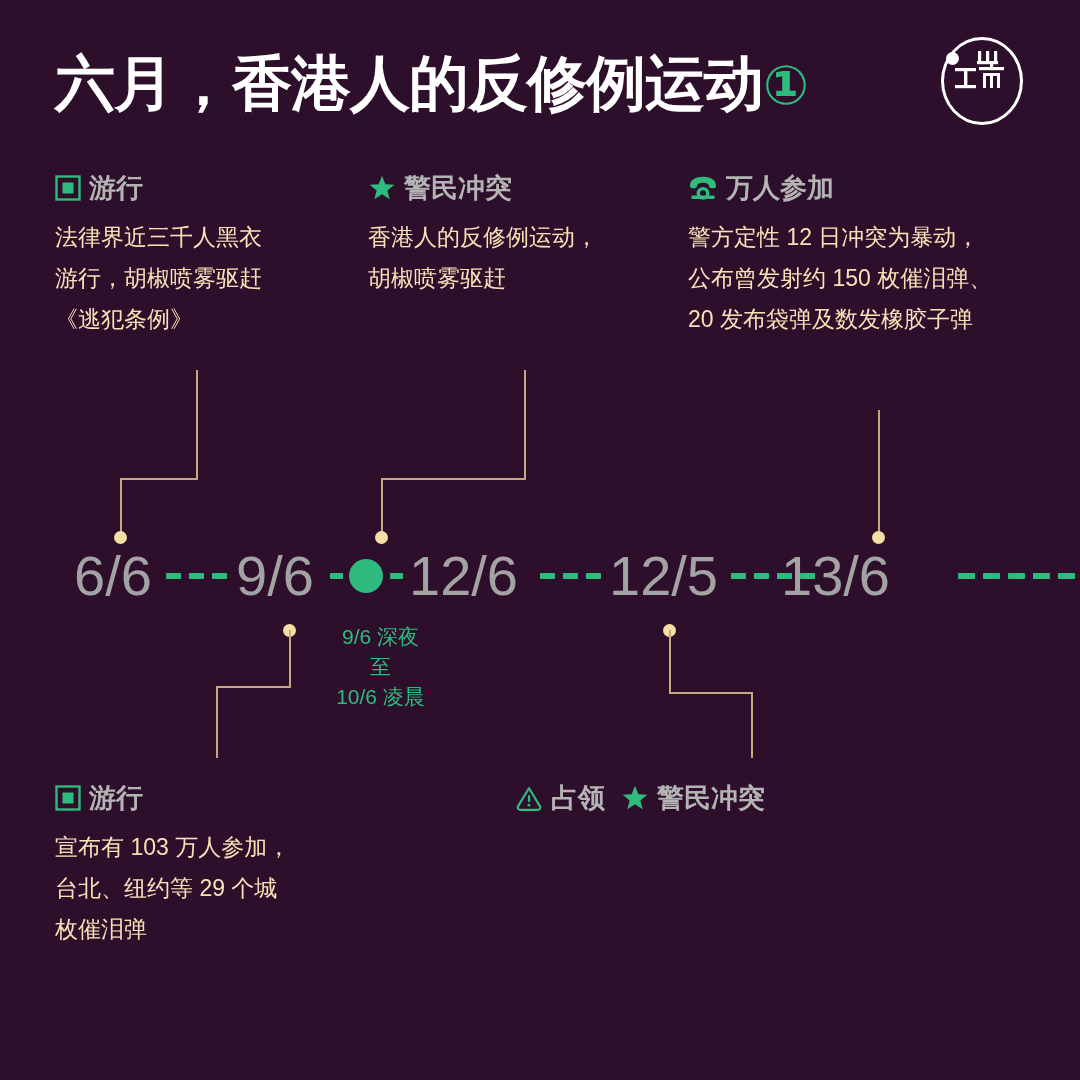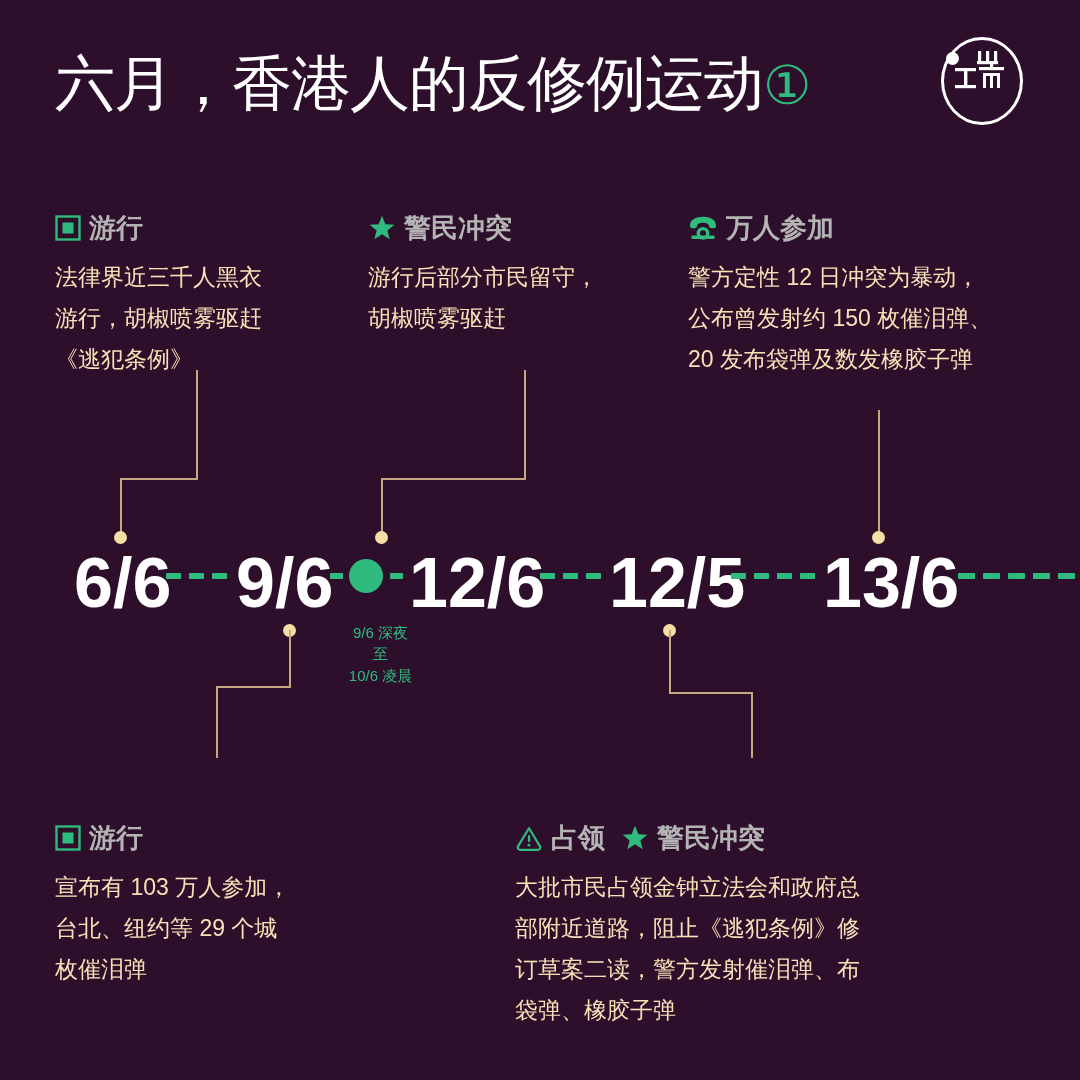--- a/index.html
+++ b/index.html
@@ -9,72 +9,72 @@
     font-family:"Liberation Sans","DejaVu Sans",sans-serif;
     overflow:hidden;
     position:relative;
   }
   .stage{position:absolute;inset:0;}
 
   
   .header{position:absolute;left:0;top:0;width:1080px;height:150px;}
   .title{
     position:absolute;left:55px;top:44px;
-    font-size:60px;font-weight:normal;color:#ffffff;
+    font-size:60px;font-weight:bold;color:#ffffff;
     letter-spacing:-1px;white-space:nowrap;
     font-family:"Liberation Sans","DejaVu Sans",sans-serif;
   }
   .title .circled{color:#2fba7e;font-size:54px;}
 
   .logo{position:absolute;left:938px;top:33px;width:90px;height:96px;}
   .logo .ring{
     position:absolute;left:3px;top:4px;width:82px;height:88px;
     border:3px solid #ffffff;border-radius:50%;
     box-sizing:border-box;
   }
   .logo .dot{
     position:absolute;left:8px;top:19px;width:13px;height:13px;
     background:#ffffff;border-radius:50%;
   }
   .logo .mark{
     position:absolute;left:15px;top:16px;width:56px;height:50px;
   }
 
   
-  .card{position:absolute;margin-top:40px;}
+  .card{position:absolute;}
   .tagrow{display:flex;align-items:center;gap:9px;margin-bottom:14px;height:30px;}
   .tag{display:flex;align-items:center;gap:8px;}
   .tag-label{
     font-size:27px;font-weight:bold;color:#b4b4b4;
     white-space:nowrap;line-height:1;
   }
   .ico{display:inline-block;flex:0 0 auto;line-height:0;}
   .body{
     font-size:23px;color:#f7e2b8;line-height:1.78;
     font-weight:400;
   }
   .body .ln{display:block;white-space:pre;}
 
   
   .tl{position:absolute;left:0;top:548px;width:1080px;height:76px;}
   .tl-date{
     position:absolute;top:0;
-    font-size:70px;font-weight:bold;color:#ffffff;
+    font-size:56px;font-weight:normal;color:#a3a3a3;
     line-height:1;white-space:nowrap;
   }
   .dash{
     position:absolute;height:6px;background:#2fba7e;top:25px;border-radius:1px;
   }
   .tl-marker{
     position:absolute;width:34px;height:34px;border-radius:50%;
     background:#2fba7e;top:11px;
   }
   .tl-note{
     position:absolute;top:74px;
-    font-size:15px;color:#2fba7e;line-height:1.42;text-align:center;
+    font-size:21px;color:#2fba7e;line-height:1.42;text-align:center;
     white-space:pre;
   }
 
   
   .conn{position:absolute;background:#c8a882;}
   .conn.v{width:2px;}
   .conn.h{height:2px;}
   .cdot{position:absolute;width:13px;height:13px;border-radius:50%;background:#f6dfa4;}
 </style>
 </head>
@@ -132,21 +132,21 @@
       <div class="tag">
         <span class="ico">
           <svg width="28" height="28" viewBox="0 0 24 24">
               <polygon points="12,1.6 14.9,8.8 22.6,9.2 16.6,14.1 18.6,21.6 12,17.3 5.4,21.6 7.4,14.1 1.4,9.2 9.1,8.8" fill="#2fba7e"></polygon>
             </svg>
         </span>
         <span class="tag-label">警民冲突</span>
       </div>
     </div>
     <div class="body">
-      <span class="ln">游行后部分市民留守，</span>
+      <span class="ln">香港人的反修例运动，</span>
       <span class="ln">胡椒喷雾驱赶</span>
     </div>
   </div>
 
   <div class="card" style="left:688px;top:173px;width:400px;">
     <div class="tagrow">
       <div class="tag">
         <span class="ico">
           <svg width="30" height="26" viewBox="0 0 30 26">
             <path d="M15 1.8C7.9 1.8 2 5.2 2 10.4c0 1.6.7 2.8 2.0 2.8h3.0c1.3 0 2.0-.9 2.0-2.2 0-2.0 1.9-3.3 6.0-3.3s6.0 1.3 6.0 3.3c0 1.3.7 2.2 2.0 2.2h3.0c1.3 0 2.0-1.2 2.0-2.8C28 5.2 22.1 1.8 15 1.8Z" fill="#2fba7e"></path>
@@ -199,21 +199,21 @@
     <div class="dash" style="left:540px;width:15px;"></div>
     <div class="dash" style="left:563px;width:15px;"></div>
     <div class="dash" style="left:586px;width:15px;"></div>
 
     <div class="tl-date" style="left:609px;">12/5</div>
     <div class="dash" style="left:731px;width:15px;"></div>
     <div class="dash" style="left:754px;width:15px;"></div>
     <div class="dash" style="left:777px;width:15px;"></div>
     <div class="dash" style="left:800px;width:15px;"></div>
 
-    <div class="tl-date" style="left:823px;">13/6</div>
+    <div class="tl-date" style="left:781px;">13/6</div>
     <div class="dash" style="left:958px;width:17px;"></div>
     <div class="dash" style="left:983px;width:17px;"></div>
     <div class="dash" style="left:1008px;width:17px;"></div>
     <div class="dash" style="left:1033px;width:17px;"></div>
     <div class="dash" style="left:1058px;width:17px;"></div>
 
     <div class="tl-note" style="left:318px;width:125px;">9/6 深夜
 至
 10/6 凌晨</div>
   </div>
@@ -265,21 +265,15 @@
       </div>
       <div class="tag" style="margin-left:7px;">
         <span class="ico">
           <svg width="28" height="28" viewBox="0 0 24 24">
               <polygon points="12,1.6 14.9,8.8 22.6,9.2 16.6,14.1 18.6,21.6 12,17.3 5.4,21.6 7.4,14.1 1.4,9.2 9.1,8.8" fill="#2fba7e"></polygon>
             </svg>
         </span>
         <span class="tag-label">警民冲突</span>
       </div>
     </div>
-    <div class="body">
-      <span class="ln">大批市民占领金钟立法会和政府总</span>
-      <span class="ln">部附近道路，阻止《逃犯条例》修</span>
-      <span class="ln">订草案二读，警方发射催泪弹、布</span>
-      <span class="ln">袋弹、橡胶子弹</span>
-    </div>
   </div>
 
 </div>
 
 </body></html>

